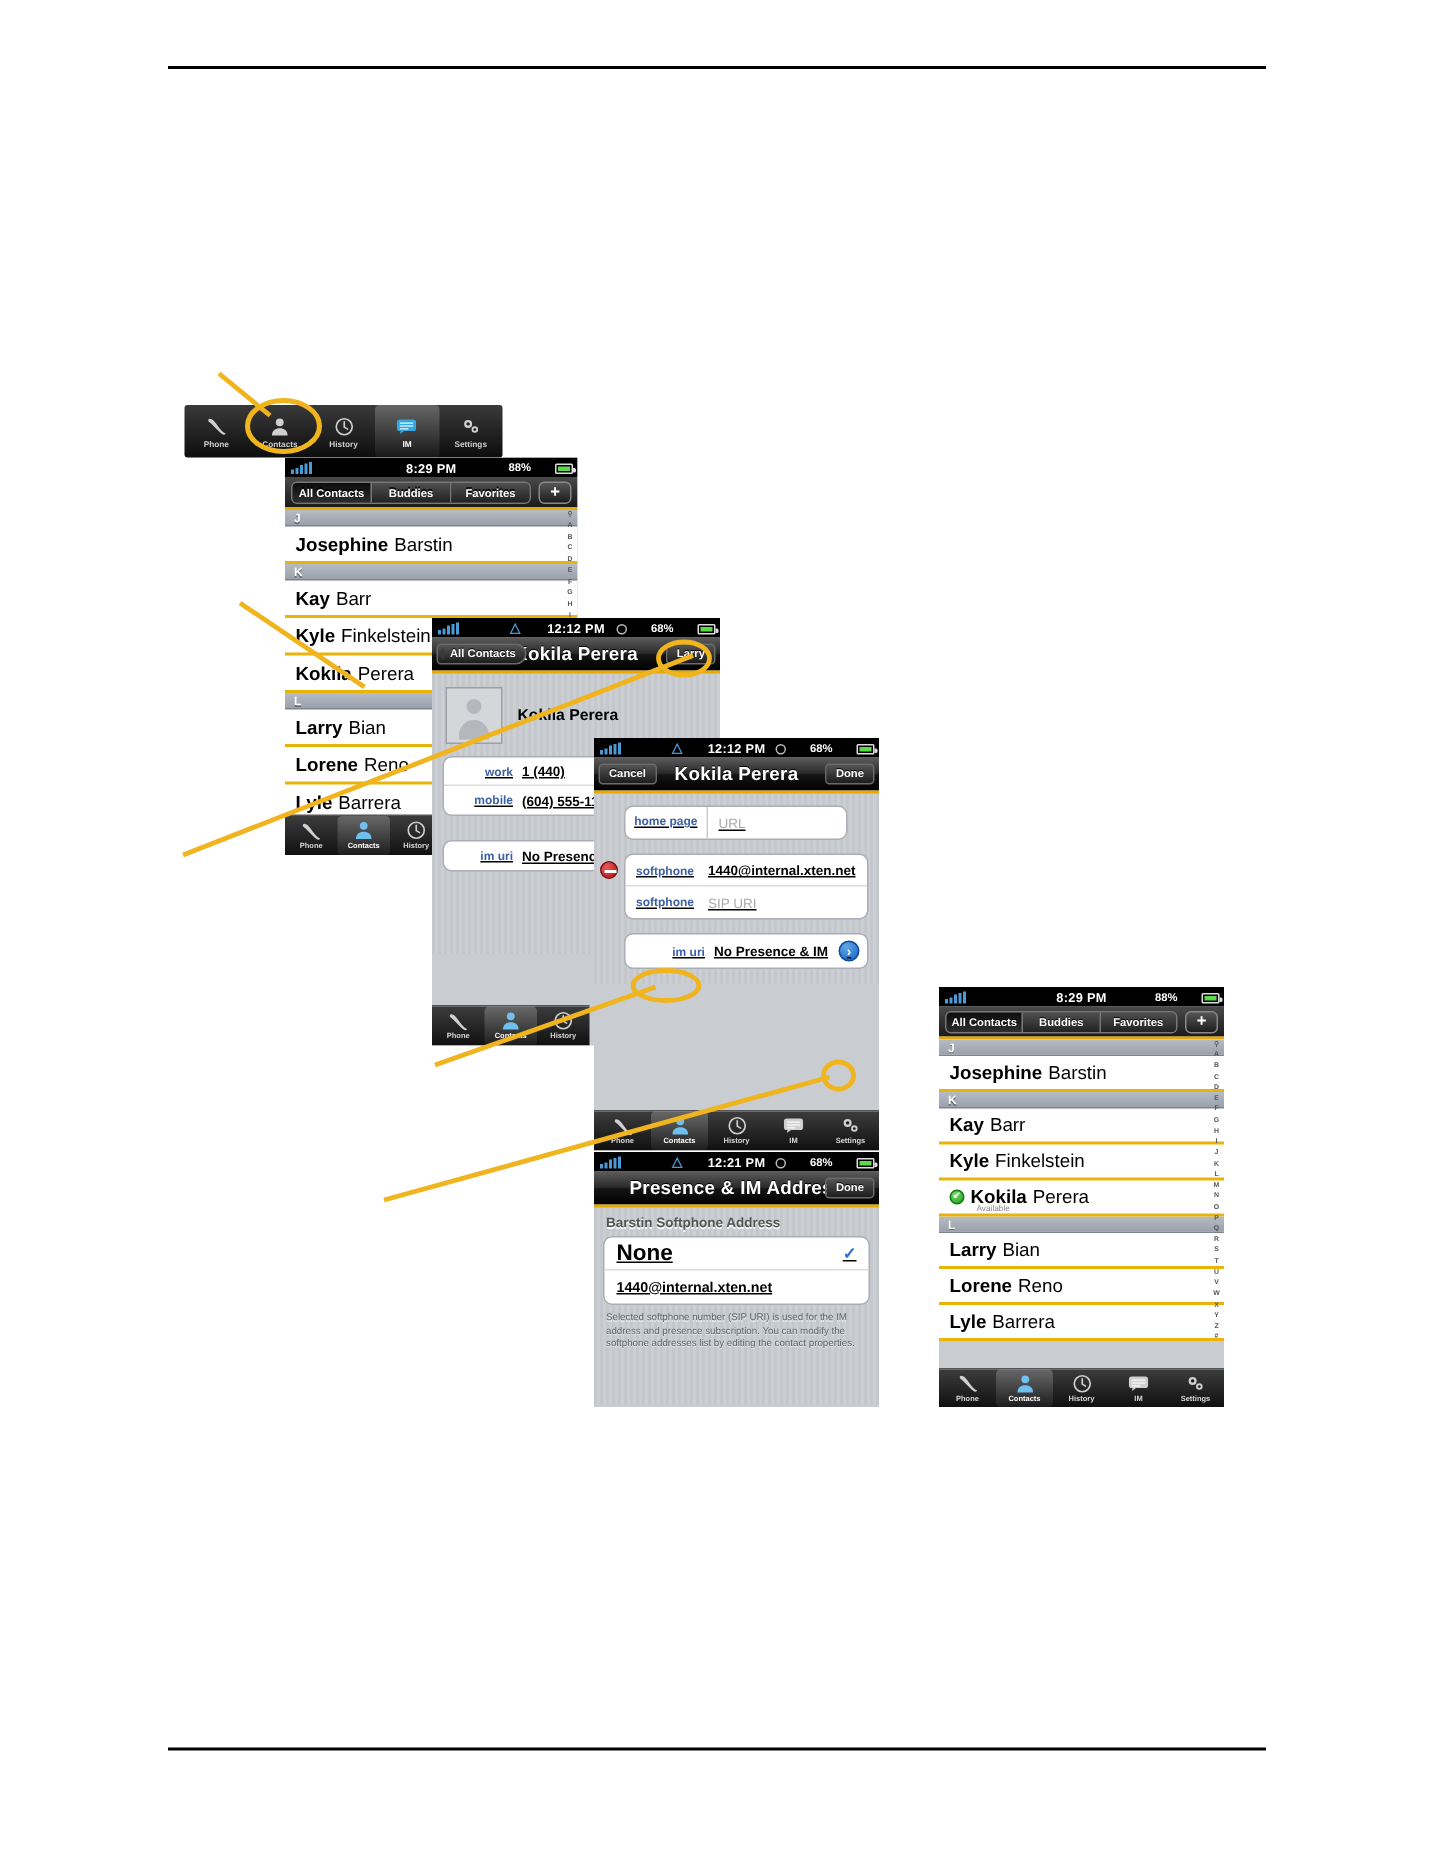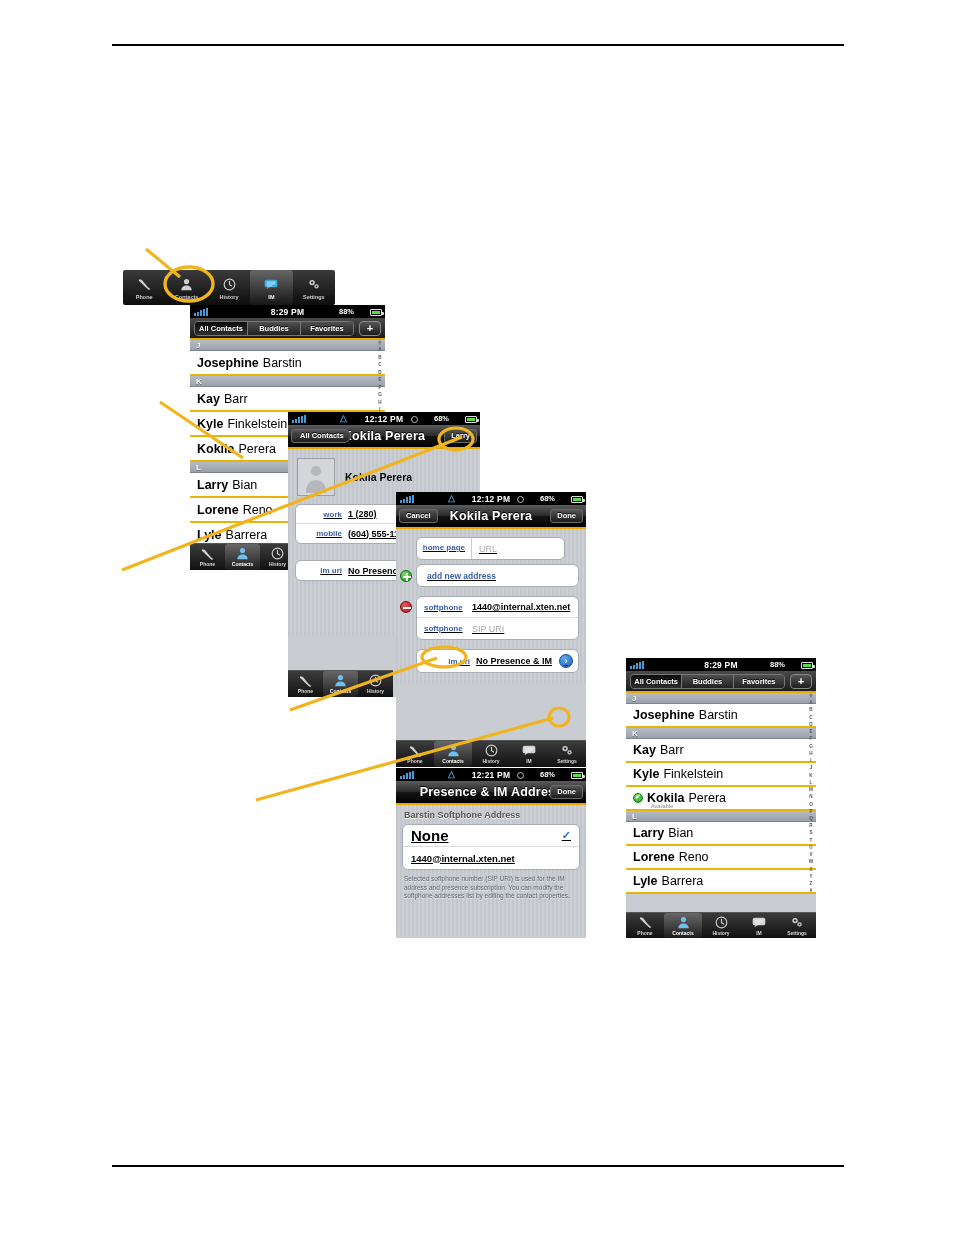--- a/index.html
+++ b/index.html
@@ -349,21 +349,21 @@
     <div class="cardwrap" style="padding-bottom:2px">
       <div style="display:flex;align-items:center;gap:10px;padding:3px 2px">
         <div class="photobox"></div>
         <div style="font-size:10.5px;font-weight:bold">Kokila Perera</div>
       </div>
     </div>
     <div class="cardwrap" style="padding-top:3px">
       <div class="card">
         <div class="r">
             <span class="k">work</span>
-            <span class="v">1 (280)</span>
+            <span class="v">1 (440)</span>
         </div>
         <div class="r">
             <span class="k">mobile</span>
             <span class="v">(604) 555-112</span>
         </div>
       </div>
     </div>
     <div class="cardwrap" style="padding-top:10px;height:46px">
       <div class="card">
         <div class="r">
@@ -428,28 +428,20 @@
       <span class="navbtn right">Done</span>
     </div>
     <div style="background:repeating-linear-gradient(90deg,#c4c8cd 0 2px,#cbcfd4 2px 4px);padding-bottom:4px">
       <div style="height:4px"></div>
       <div style="display:flex;align-items:flex-end;gap:4px;padding:4px 21px 0 4px">
         <span style="width:12px;flex:none"></span>
         <div class="card" style="flex:1">
           <div class="r" style="height:21px">
            <span class="k" style="width:55px;border-right:1px solid #ccc;height:100%;line-height:19px">home page</span>
            <span class="v ph" style="padding-left:7px">URL</span>
-          </div>
-        </div>
-      </div>
-      <div style="display:flex;align-items:center;gap:4px;padding:4px 7px 0 4px">
-        <span class="addbtn"></span>
-        <div class="card" style="flex:1">
-          <div class="r" style="height:21px">
-           <span style="padding-left:10px;color:#3b5fa4;font-weight:bold;font-size:8.5px">add new address</span>
           </div>
         </div>
       </div>
       <div style="height:9px"></div>
       <div style="display:flex;align-items:flex-start;gap:4px;padding:0 7px 0 4px">
         <span class="delbtn" style="margin-top:5px"></span>
         <div class="card" style="flex:1">
           <div class="r" style="height:21px">
       <span class="k" style="width:55px;text-align:left;padding-left:7px;">softphone</span>
       <span class="v ">1440@internal.xten.net</span>

